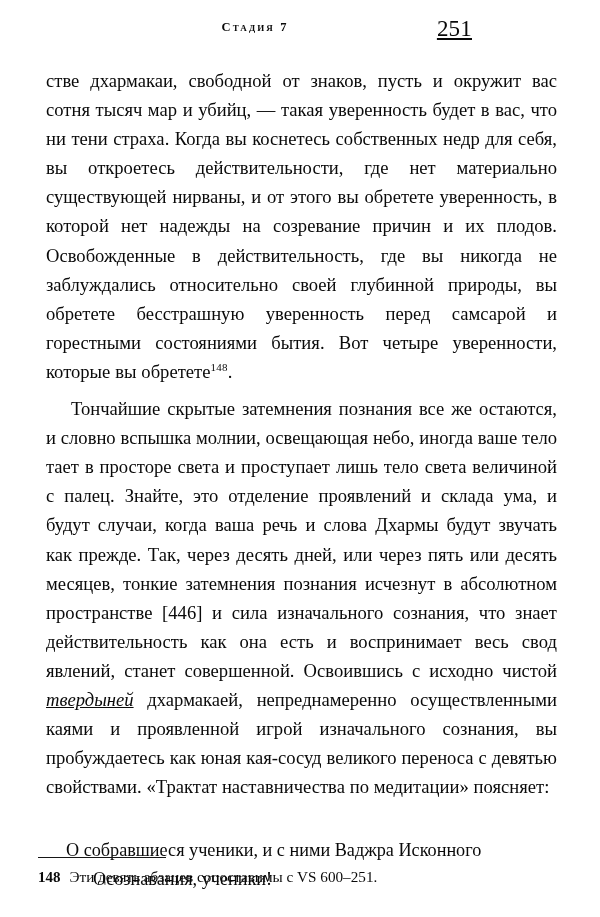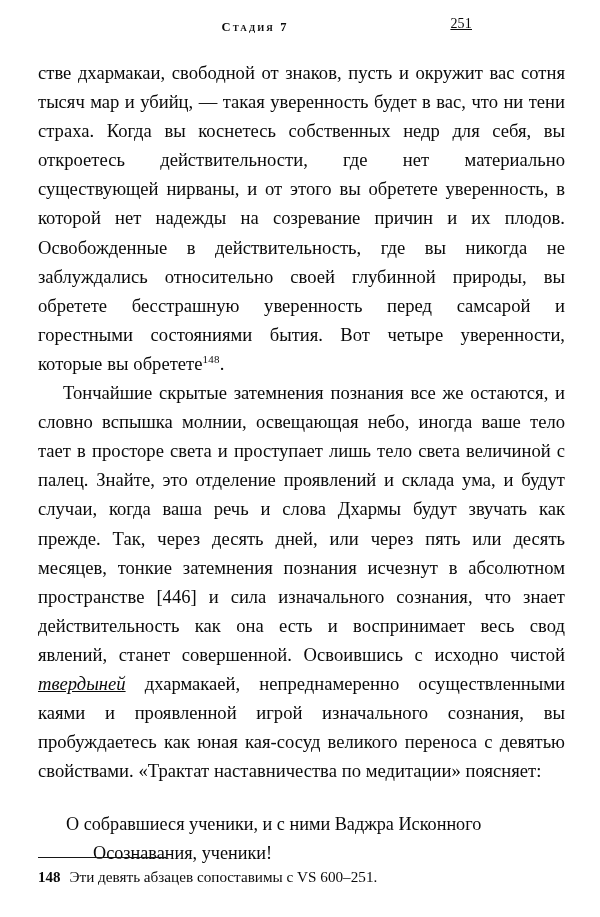--- a/index.html
+++ b/index.html
@@ -45,36 +45,36 @@
     text-transform: lowercase;
     white-space: nowrap;
   }
   .running-head-title::first-letter {
     text-transform: uppercase;
   }
   .page-number {
     position: absolute;
     right: 0;
     top: -4px;
-    font-size: 14px;
+    font-size: 23px;
     font-weight: 400;
     letter-spacing: 0.2px;
     text-decoration: underline;
   }
 
   
   .textblock {
     position: absolute;
     top: 58px;
     left: 38px;
     width: 527px;
   }
 
   p.para {
-    margin: 0;
+    margin: 8px;
     font-size: 18.6px;
     line-height: 29.1px;
     text-align: justify;
     text-justify: inter-word;
     word-spacing: 0.2px;
     hyphens: manual;
   }
   p.para.indent {
     text-indent: 25px;
   }
@@ -92,21 +92,21 @@
   em.ital {
     font-style: italic;
     text-decoration: underline;
   }
   strong.bold {
     font-weight: 400;
   }
 
   
   .quote {
-    margin: 25px 0 0 0;
+    margin: 35px 0 0 0;
     padding-left: 28px;
     font-size: 18.2px;
     line-height: 28.5px;
     text-align: left;
   }
   .quote-line {
     display: block;
   }
   .quote-line.hang {
     padding-left: 27px;

